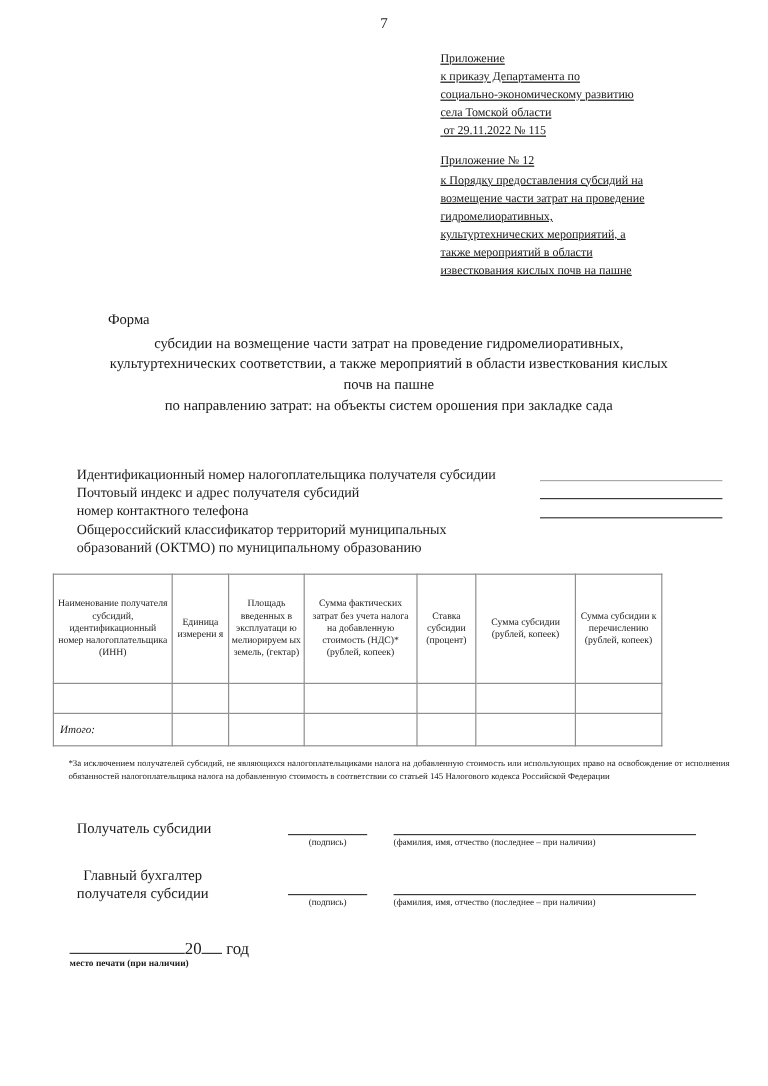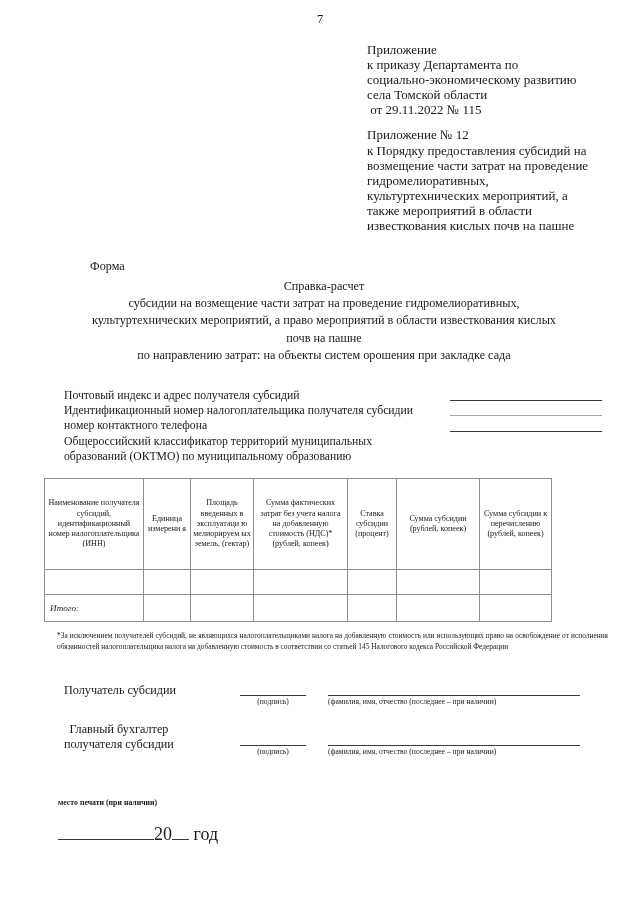--- a/index.html
+++ b/index.html
@@ -31,22 +31,23 @@
     text-align: center;
     font-size: 12.5px;
   }
 
   
   .approval-block {
     position: absolute;
     left: 367px;
     top: 42px;
     width: 260px;
-    font-size: 13px;
+    font-size: 10px;
     line-height: 15.1px;
+    text-decoration: underline;
   }
   .approval-block .para2 { margin-top: 10px; }
   .approval-block div { white-space: pre-wrap; }
 
   
   .forma {
     position: absolute;
     left: 78px;
     top: 259px;
     font-size: 12.2px;
@@ -174,22 +175,22 @@
     left: 88px;
     width: 252px;
     top: 2px;
     font-size: 7.6px;
   }
 
   
   .date-line {
     position: absolute;
     left: 58px;
-    top: 824px;
-    font-size: 18px;
+    top: 784px;
+    font-size: 14px;
     white-space: nowrap;
   }
   .date-blank {
     display: inline-block;
     width: 96px;
     border-bottom: 1px solid #3a3a3a;
     vertical-align: baseline;
   }
   .year-blank {
     display: inline-block;
@@ -223,35 +224,34 @@
 возмещение части затрат на проведение
 гидромелиоративных,
 культуртехнических мероприятий, а
 также мероприятий в области
 известкования кислых почв на пашне</div>
   </div>
 
   <div class="forma">Форма</div>
 
   <div class="doc-title">
-    <div>Справка-расчет</div>
     <div>субсидии на возмещение части затрат на проведение гидромелиоративных,</div>
-    <div>культуртехнических мероприятий, а право мероприятий в области известкования кислых</div>
+    <div>культуртехнических соответствии, а также мероприятий в области известкования кислых</div>
     <div>почв на пашне</div>
     <div>по направлению затрат: на объекты систем орошения при закладке сада</div>
   </div>
 
   <div class="id-fields">
     <div class="id-row">
+      <span>Идентификационный номер налогоплательщика получателя субсидии</span>
+      <span class="id-rule light"></span>
+    </div>
+    <div class="id-row">
       <span>Почтовый индекс и адрес получателя субсидий</span>
       <span class="id-rule"></span>
-    </div>
-    <div class="id-row">
-      <span>Идентификационный номер налогоплательщика получателя субсидии</span>
-      <span class="id-rule light"></span>
     </div>
     <div class="id-row">
       <span>номер контактного телефона</span>
       <span class="id-rule"></span>
     </div>
     <div class="id-row">
       <span>Общероссийский классификатор территорий муниципальных</span>
     </div>
     <div class="id-row">
       <span>образований (ОКТМО) по муниципальному образованию</span>

